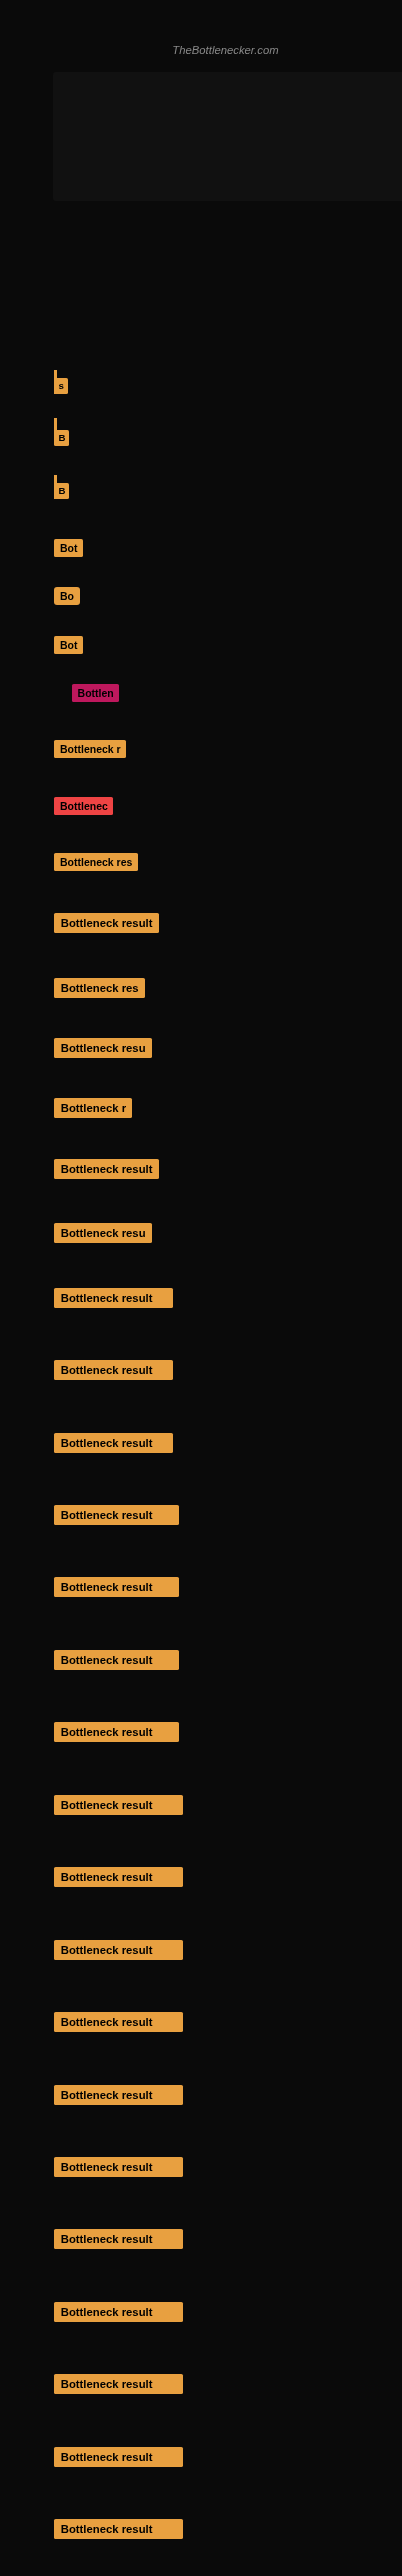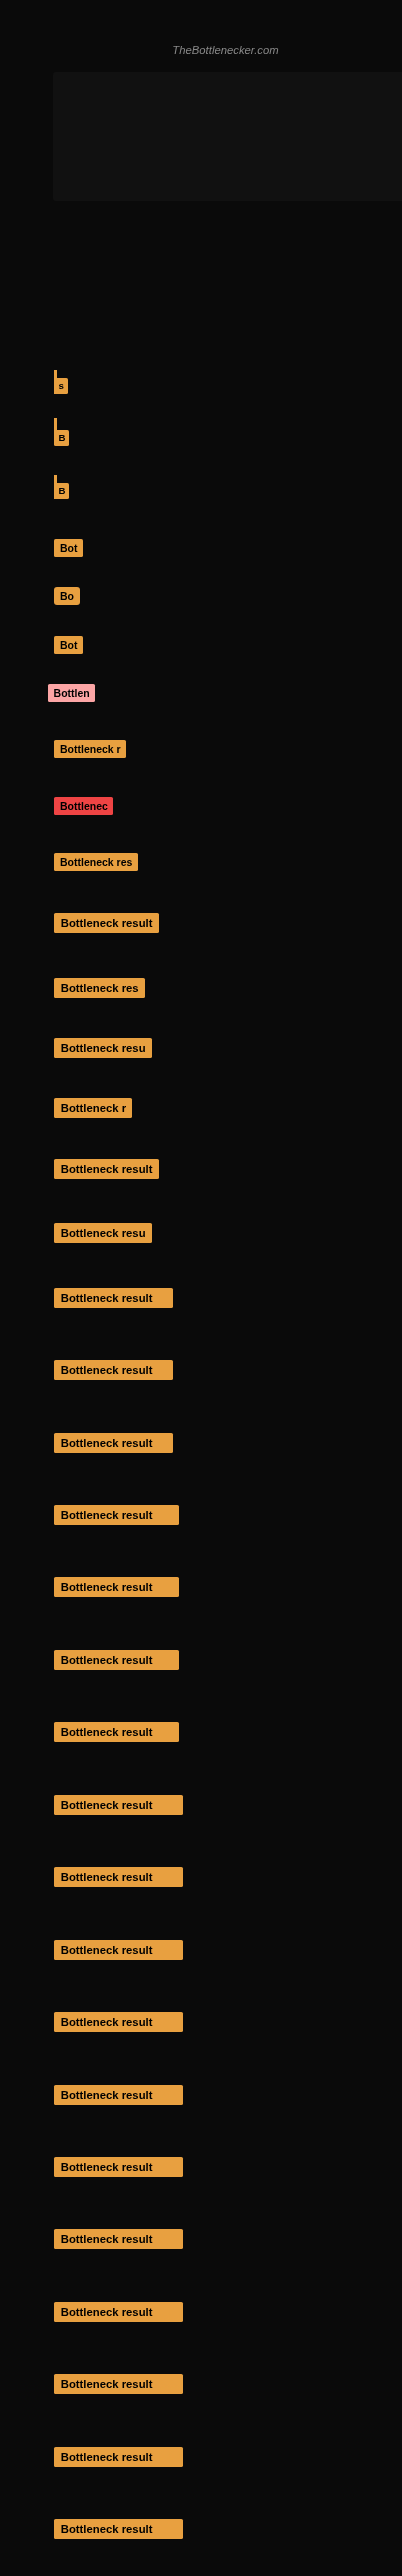--- a/index.html
+++ b/index.html
@@ -58,21 +58,21 @@
   <span style="position:absolute; top:205px; left:6.4px; background:#e8a040; color:#000; font-size:9.7px; font-weight:bold; padding:2.4px 4px; border-radius:1.6px;">B</span>
 
   <span style="position:absolute; top:258px; left:6.4px; background:#e8a040; color:#000; font-size:9.7px; font-weight:bold; padding:2.4px 4px; border-radius:1.6px;">B</span>
 
   <span style="position:absolute; top:314px; left:6.4px; background:#e8a040; color:#000; font-size:10.5px; font-weight:bold; padding:3.2px 5.6px; border-radius:1.6px;">Bot</span>
 
   <span style="position:absolute; top:362px; left:6.4px; background:#e8a040; color:#000; font-size:10.5px; font-weight:bold; padding:3.2px 5.6px; border-radius:3px;">Bo</span>
 
   <span style="position:absolute; top:411px; left:6.4px; background:#e8a040; color:#000; font-size:10.5px; font-weight:bold; padding:3.2px 5.6px; border-radius:1.6px;">Bot</span>
 
-  <span style="position:absolute; top:459px; left:0; background:#fca5a5; color:#000; font-size:10.5px; font-weight:bold; padding:3.2px 5.6px; border-radius:1.6px;">Bottlen</span>
+  <span style="position:absolute; top:459px; left:24px; background:#be185d; color:#000; font-size:10.5px; font-weight:bold; padding:3.2px 5.6px; border-radius:1.6px;">Bottlen</span>
 
   <span style="position:absolute; top:515px; left:6.4px; background:#e8a040; color:#000; font-size:10.5px; font-weight:bold; padding:3.2px 5.6px; border-radius:1.6px;">Bottleneck r</span>
 
   <span style="position:absolute; top:572px; left:6.4px; background:#ef4444; color:#000; font-size:10.5px; font-weight:bold; padding:3.2px 5.6px; border-radius:1.6px;">Bottlenec</span>
 
   <span style="position:absolute; top:628px; left:6.4px; background:#e8a040; color:#000; font-size:10.5px; font-weight:bold; padding:3.2px 5.6px; border-radius:1.6px;">Bottleneck res</span>
 
   <span style="position:absolute; top:688px; left:6.4px; background:#e8a040; color:#000; font-size:11.3px; font-weight:bold; padding:4px 6.4px; border-radius:1.6px;">Bottleneck result</span>
 
   <span style="position:absolute; top:753px; left:6.4px; background:#e8a040; color:#000; font-size:11.3px; font-weight:bold; padding:4px 6.4px; border-radius:1.6px;">Bottleneck res</span>

